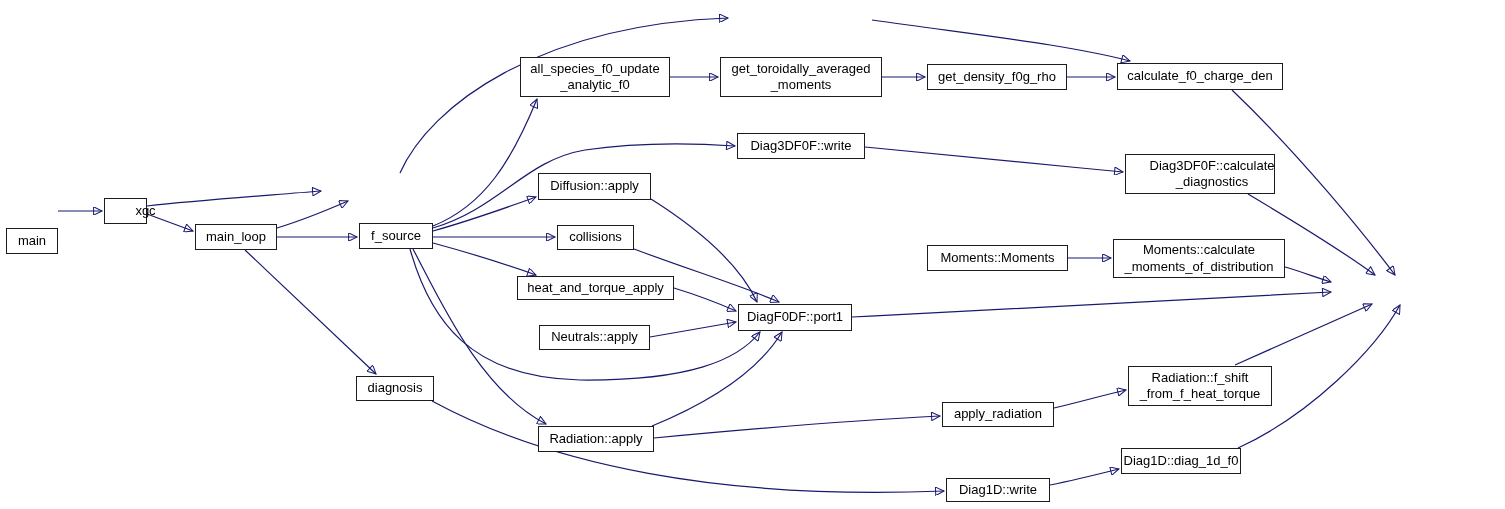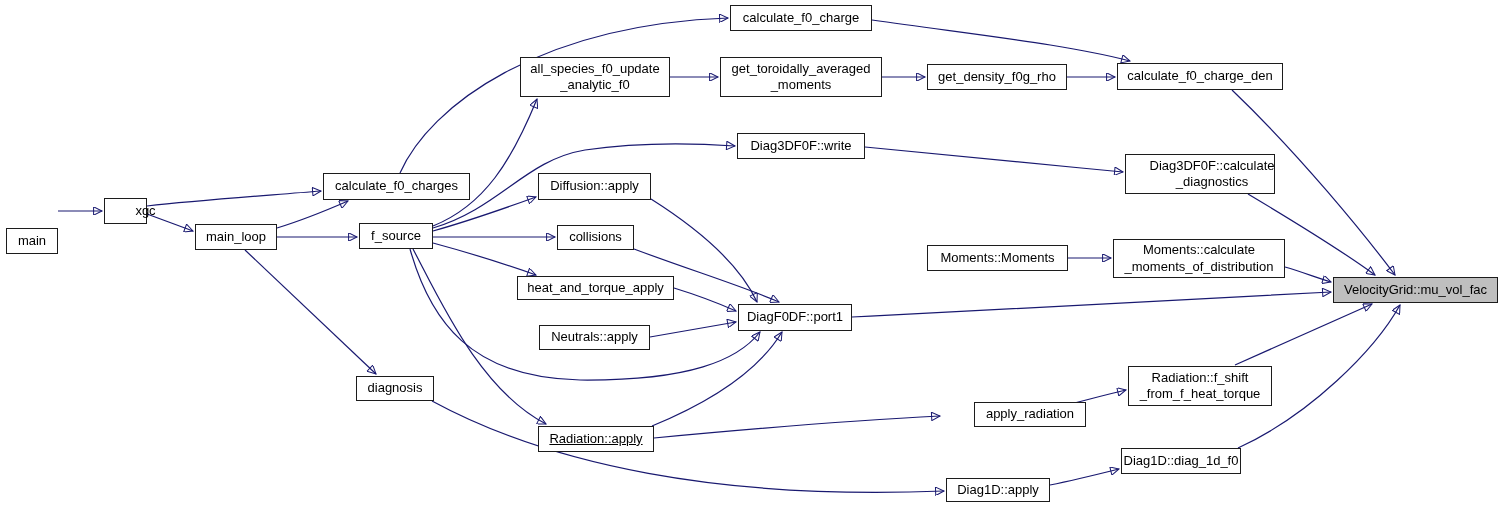--- a/index.html
+++ b/index.html
@@ -56,42 +56,39 @@
     <path marker-end="url(#arrow)" d="M1054,408 C1080,402 1100,396 1126,390"></path>
     <path marker-end="url(#arrow)" d="M1235,365 C1285,343 1330,323 1372,304"></path>
     <path marker-end="url(#arrow)" d="M432,401 C550,465 720,500 944,491"></path>
     <path marker-end="url(#arrow)" d="M1050,485 C1075,480 1095,475 1119,469"></path>
     <path marker-end="url(#arrow)" d="M1238,448 C1310,415 1375,350 1400,305"></path>
   </svg>
 
   <div class="node" style="left:6px;top:198px;width:52px;height:26px;margin-top:30px;">main</div>
   <div class="node" style="left:104px;top:198px;width:43px;height:26px;padding-left:40px;">xgc</div>
   <div class="node" style="left:195px;top:224px;width:82px;height:26px;">main_loop</div>
-  <div class="node" style="left:323px;top:173px;width:147px;height:27px;">calculate_f0_charges</div>
   <div class="node" style="left:359px;top:223px;width:74px;height:26px;">f_source</div>
-  <div class="node" style="left:730px;top:5px;width:142px;height:26px;">calculate_f0_charge</div>
   <div class="node" style="left:520px;top:57px;width:150px;height:40px;">all_species_f0_update
 _analytic_f0</div>
   <div class="node" style="left:720px;top:57px;width:162px;height:40px;">get_toroidally_averaged
 _moments</div>
   <div class="node" style="left:927px;top:64px;width:140px;height:26px;">get_density_f0g_rho</div>
   <div class="node" style="left:1117px;top:63px;width:166px;height:27px;">calculate_f0_charge_den</div>
   <div class="node" style="left:737px;top:133px;width:128px;height:26px;">Diag3DF0F::write</div>
   <div class="node" style="left:1125px;top:154px;width:150px;height:40px;padding-left:24px;">Diag3DF0F::calculate
 _diagnostics</div>
   <div class="node" style="left:538px;top:173px;width:113px;height:27px;">Diffusion::apply</div>
   <div class="node" style="left:557px;top:225px;width:77px;height:25px;">collisions</div>
   <div class="node" style="left:517px;top:276px;width:157px;height:24px;">heat_and_torque_apply</div>
   <div class="node" style="left:539px;top:325px;width:111px;height:25px;">Neutrals::apply</div>
   <div class="node" style="left:738px;top:304px;width:114px;height:27px;">DiagF0DF::port1</div>
   <div class="node" style="left:927px;top:245px;width:141px;height:26px;">Moments::Moments</div>
   <div class="node" style="left:1113px;top:239px;width:172px;height:39px;">Moments::calculate
 _moments_of_distribution</div>
-  <div class="node highlight" style="left:1333px;top:277px;width:165px;height:26px;">VelocityGrid::mu_vol_fac</div>
   <div class="node" style="left:356px;top:376px;width:78px;height:25px;">diagnosis</div>
-  <div class="node" style="left:538px;top:426px;width:116px;height:26px;text-decoration:underline;">Radiation::apply</div>
-  <div class="node" style="left:942px;top:402px;width:112px;height:25px;margin-left:32px;">apply_radiation</div>
+  <div class="node" style="left:538px;top:426px;width:116px;height:26px;">Radiation::apply</div>
+  <div class="node" style="left:942px;top:402px;width:112px;height:25px;">apply_radiation</div>
   <div class="node" style="left:1128px;top:366px;width:144px;height:40px;">Radiation::f_shift
 _from_f_heat_torque</div>
   <div class="node" style="left:1121px;top:448px;width:120px;height:26px;">Diag1D::diag_1d_f0</div>
-  <div class="node" style="left:946px;top:478px;width:104px;height:24px;">Diag1D::apply</div>
+  <div class="node" style="left:946px;top:478px;width:104px;height:24px;">Diag1D::write</div>
 
 </div>
 
 </body></html>

